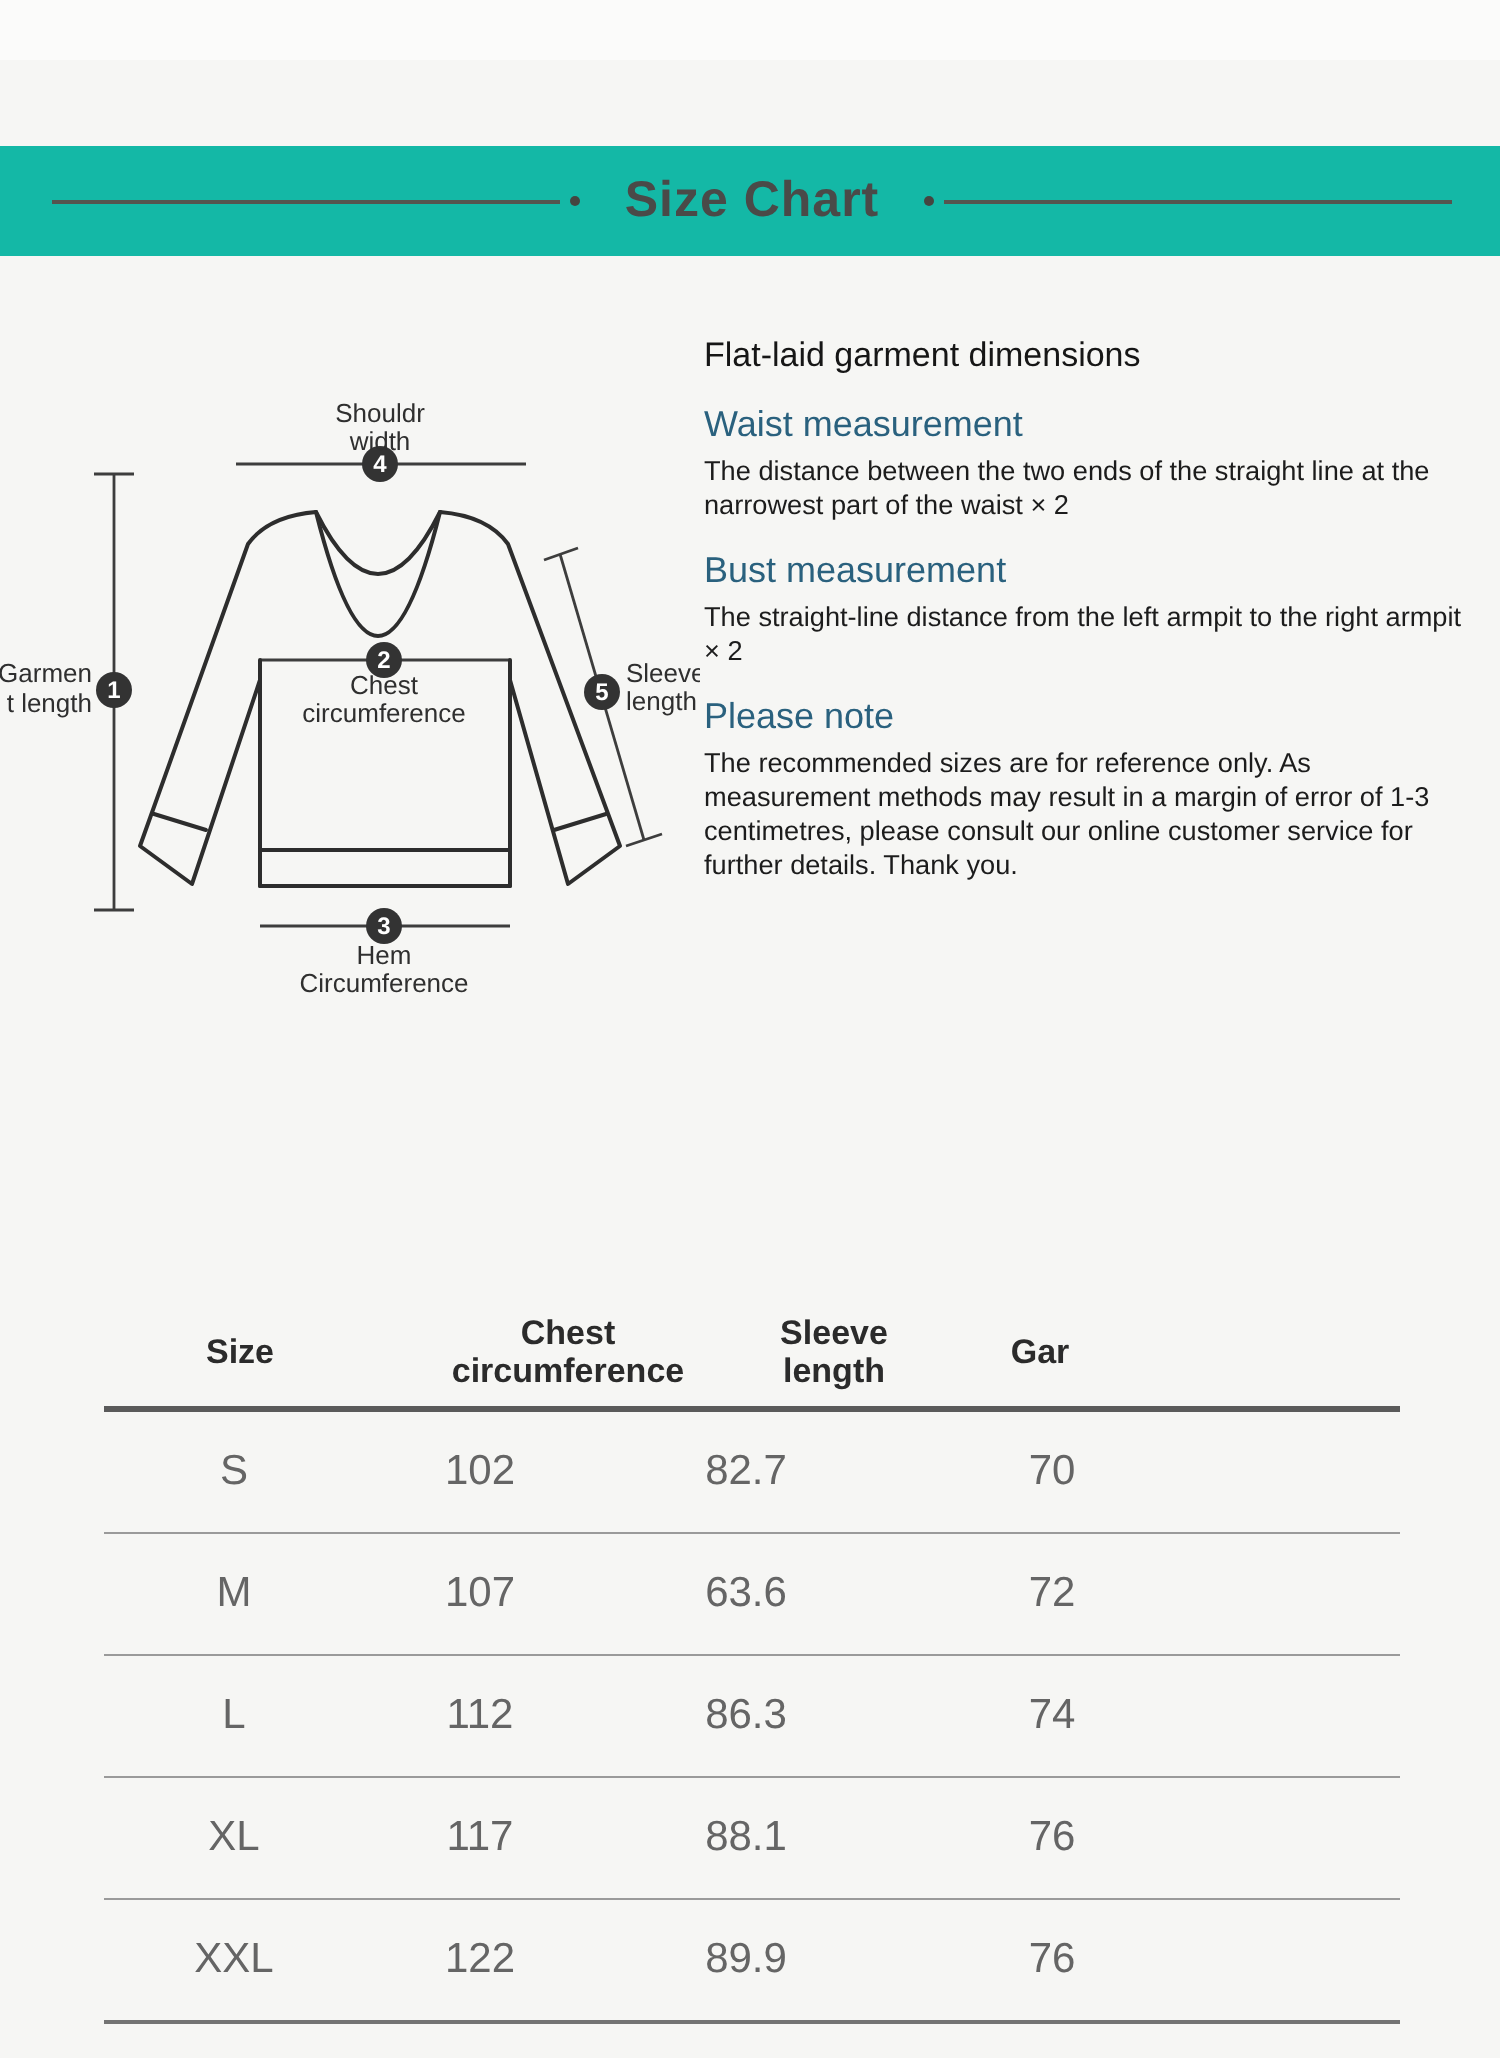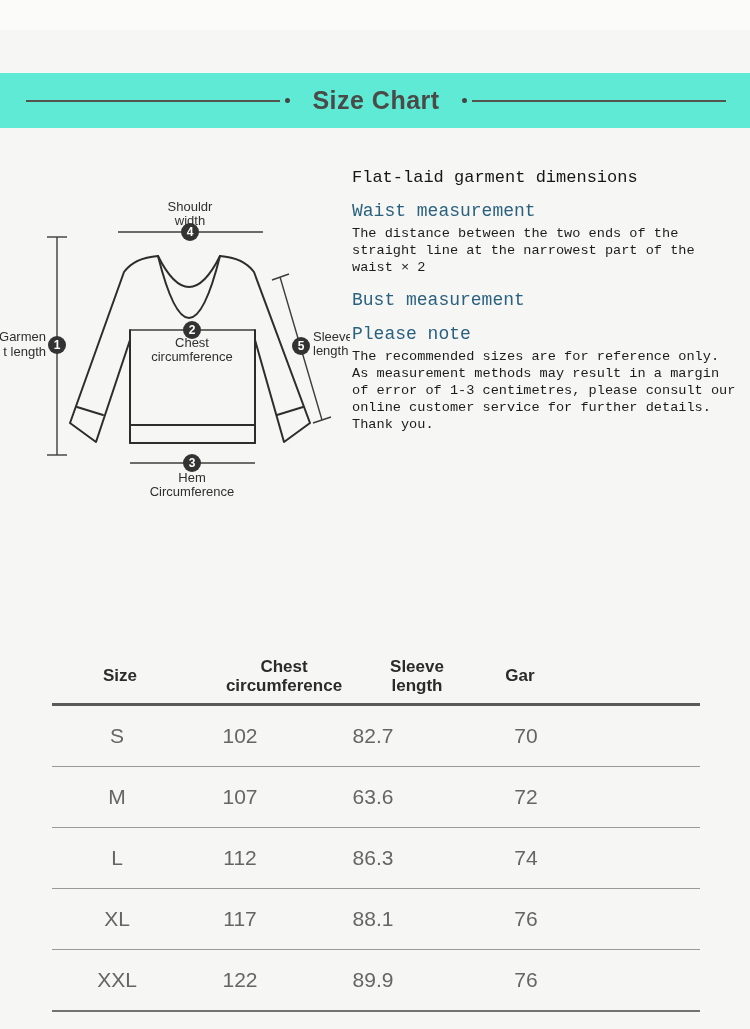--- a/index.html
+++ b/index.html
@@ -5,38 +5,38 @@
   html,body{margin:0;padding:0;}
   body{
     width:750px;height:1029px;position:relative;overflow:hidden;
     background:#f6f6f4;
     font-family:"Liberation Sans", sans-serif;
   }
   .top-strip{position:absolute;top:0;left:0;width:750px;height:30px;background:#fbfbfa;}
 
   
   .band{
-    position:absolute;top:73px;left:0;width:750px;height:55px;background:#5eead4;
+    position:absolute;top:73px;left:0;width:750px;height:55px;background:#14b8a6;
     display:flex;align-items:center;box-sizing:border-box;padding:0 24px 0 26px;
   }
   .band .rule{flex:1;height:2px;background:#55554f;}
   .band .dot{width:5px;height:5px;border-radius:50%;background:#454540;flex:0 0 auto;}
   .band .dot.left{margin-left:5px;}
   .band .dot.right{margin-right:5px;}
   .band .title{
     margin:0 22px;font-size:25px;color:#4a4a48;letter-spacing:.5px;white-space:nowrap;
   }
 
   
   .diagram{position:absolute;left:0;top:165px;}
   .diagram svg text{font-family:"Liberation Sans",sans-serif;font-size:13px;fill:#2f2f2f;}
   .diagram svg text.mnum{font-size:12px;font-weight:bold;fill:#ffffff;}
 
   
-  .info{position:absolute;left:352px;top:168px;width:388px;font-family:Liberation Mono, monospace;}
+  .info{position:absolute;left:352px;top:168px;width:388px;}
   .info-title{font-size:17px;font-weight:400;color:#161616;margin:0 0 2px 0;}
   .sec h3{font-size:18px;font-weight:500;color:#2a617e;margin:14px 0 4px 0;}
   .sec p{font-size:13.6px;line-height:17px;color:#1c1c1c;margin:0;}
 
   
   .size-table{position:absolute;left:52px;top:648px;width:648px;}
   .t-head{position:relative;height:55px;border-bottom:3px solid #5a5a5a;}
   .t-head span{
     position:absolute;top:50%;transform:translate(-50%,-50%);
     font-weight:700;font-size:17px;color:#2b2b2b;text-align:center;line-height:1.12;
@@ -143,20 +143,21 @@
 
 <div class="info">
   <p class="info-title">Flat-laid garment dimensions</p>
 
   <div class="sec">
     <h3>Waist measurement</h3>
     <p>The distance between the two ends of the straight line at the narrowest part of the waist × 2</p>
   </div>
   <div class="sec">
     <h3>Bust measurement</h3>
+    <p>The straight-line distance from the left armpit to the right armpit × 2</p>
   </div>
   <div class="sec">
     <h3>Please note</h3>
     <p>The recommended sizes are for reference only. As measurement methods may result in a margin of error of 1-3 centimetres, please consult our online customer service for further details. Thank you.</p>
   </div>
 </div>
 
 <div class="size-table">
   <div class="t-head">
     <span class="h1">Size</span>

